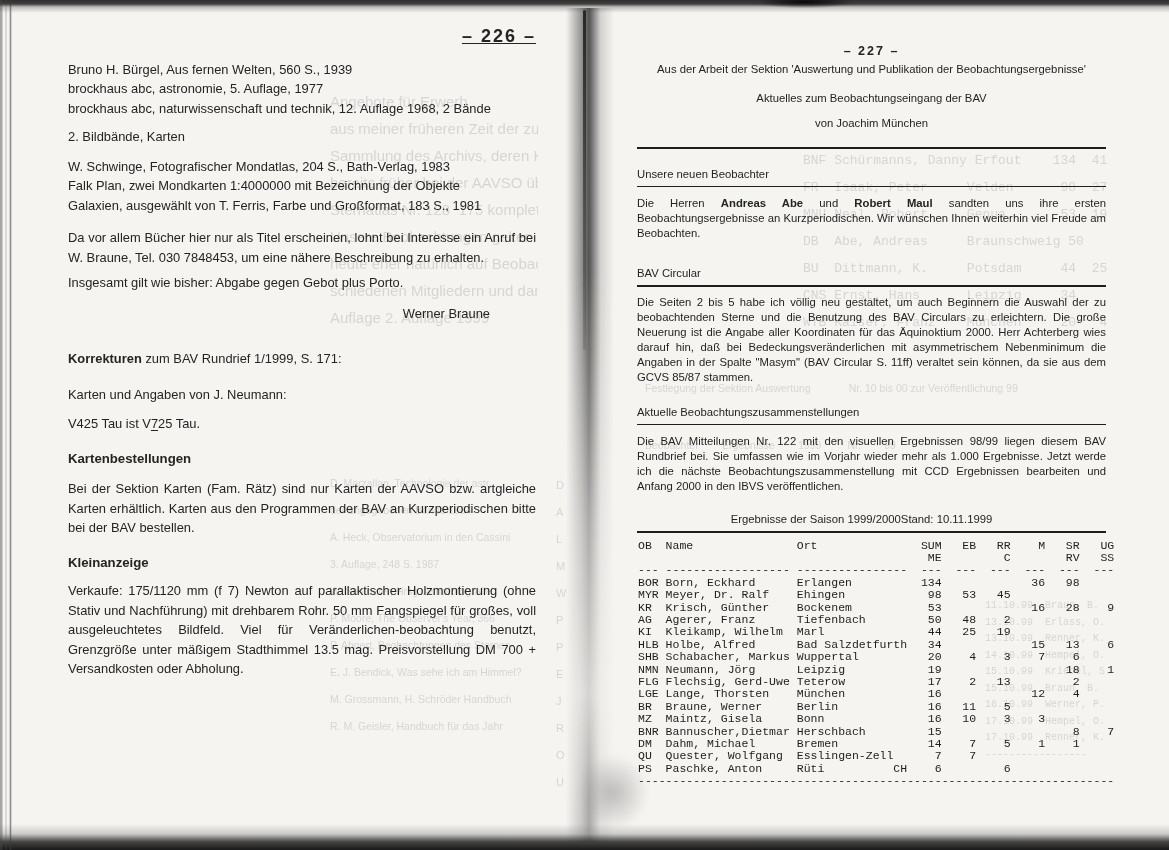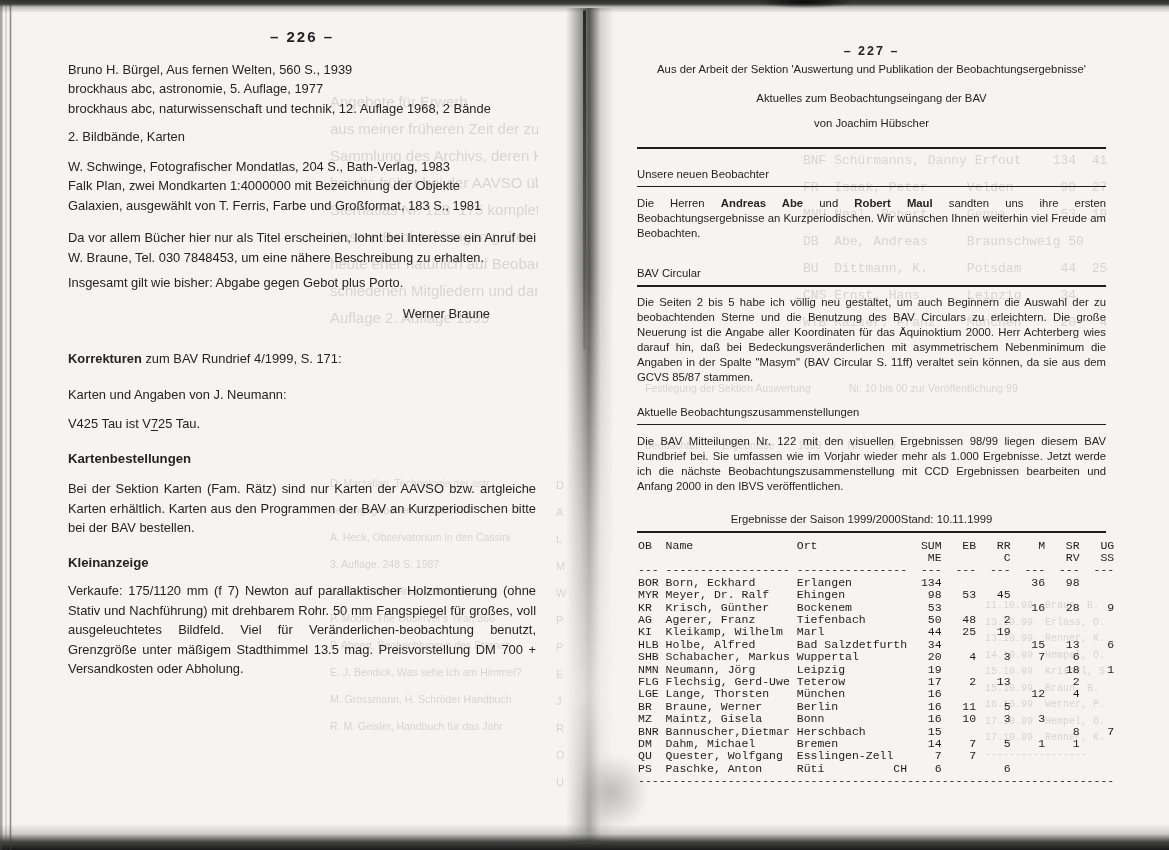--- a/index.html
+++ b/index.html
@@ -2,21 +2,21 @@
 <html><head>
 <meta charset="utf-8">
 <style>
   html,body{margin:0;padding:0;background:#888;}
   .scan{position:relative;width:1169px;height:850px;background:#f5f4f1;overflow:hidden;
         font-family:"Liberation Sans",sans-serif;color:#242424;}
   .page{position:absolute;z-index:2;}
   .page p{margin:0;}
   
   .lp{left:68px;top:27px;width:468px;font-size:12.9px;line-height:19.5px;}
-  .lp .pageno{text-align:center;font-weight:bold;font-size:15px;letter-spacing:2px;}
+  .lp .pageno{text-align:right;font-weight:bold;font-size:18px;letter-spacing:2px;text-decoration:underline;}
   .plain{white-space:pre-line;}
   .just{text-align:justify;}
   .lp .h{font-weight:bold;font-size:13.2px;}
   .sig{text-align:right;padding-right:46px;}
   .ul{text-decoration:underline;text-underline-offset:2px;}
   [data-name="bibliography-list"]{margin-top:13px !important;}
   [data-name="section-heading-bildbaende"]{margin-top:9px !important;}
   [data-name="atlas-list"]{margin-top:10px !important;}
   [data-name="contact-note"]{margin-top:13px !important;}
   [data-name="abgabe-note"]{margin-top:6px !important;}
@@ -147,34 +147,34 @@
     <p class="plain" data-name="bibliography-list">Bruno H. Bürgel, Aus fernen Welten, 560 S., 1939
 brockhaus abc, astronomie, 5. Auflage, 1977
 brockhaus abc, naturwissenschaft und technik, 12. Auflage 1968, 2 Bände</p>
     <p data-name="section-heading-bildbaende">2. Bildbände, Karten</p>
     <p class="plain" data-name="atlas-list">W. Schwinge, Fotografischer Mondatlas, 204 S., Bath-Verlag, 1983
 Falk Plan, zwei Mondkarten 1:4000000 mit Bezeichnung der Objekte
 Galaxien, ausgewählt von T. Ferris, Farbe und Großformat, 183 S., 1981</p>
     <p class="just" data-name="contact-note">Da vor allem Bücher hier nur als Titel erscheinen, lohnt bei Interesse ein Anruf bei W. Braune, Tel. 030 7848453, um eine nähere Beschreibung zu erhalten.</p>
     <p data-name="abgabe-note">Insgesamt gilt wie bisher: Abgabe gegen Gebot plus Porto.</p>
     <p class="sig" data-name="signature-werner-braune">Werner Braune</p>
-    <p data-name="korrekturen-line"><b data-name="korrekturen-bold">Korrekturen</b><span data-name="korrekturen-rest"> zum BAV Rundrief 4/1999, S. 171:</span></p>
+    <p data-name="korrekturen-line"><b data-name="korrekturen-bold">Korrekturen</b><span data-name="korrekturen-rest"> zum BAV Rundrief 1/1999, S. 171:</span></p>
     <p data-name="karten-angaben">Karten und Angaben von J. Neumann:</p>
     <p data-name="v425-correction"><span>V425 Tau ist V</span><span class="ul" data-name="underlined-char">7</span><span>25 Tau.</span></p>
     <p class="h" data-name="heading-kartenbestellungen">Kartenbestellungen</p>
     <p class="just" data-name="kartenbestellungen-text">Bei der Sektion Karten (Fam. Rätz) sind nur Karten der AAVSO bzw. artgleiche Karten erhältlich. Karten aus den Programmen der BAV an Kurzperiodischen bitte bei der BAV bestellen.</p>
     <p class="h" data-name="heading-kleinanzeige">Kleinanzeige</p>
     <p class="just" data-name="kleinanzeige-text">Verkaufe: 175/1120 mm (f 7) Newton auf parallaktischer Holzmontierung (ohne Stativ und Nachführung) mit drehbarem Rohr. 50 mm Fangspiegel für großes, voll ausgeleuchtetes Bildfeld. Viel für Veränderlichen-beobachtung benutzt, Grenzgröße unter mäßigem Stadthimmel 13.5 mag. Preisvorstellung DM 700 + Versandkosten oder Abholung.</p>
   </div>
 
   <div class="page rp" data-name="page-227">
     <div class="pageno" data-name="page-number-right">–  227  –</div>
     <p class="ctr" data-name="title-line-2">Aus der Arbeit der Sektion 'Auswertung und Publikation der Beobachtungsergebnisse'</p>
     <p class="ctr" data-name="title-line-1">Aktuelles zum Beobachtungseingang der BAV</p>
-    <p class="ctr" data-name="byline">von Joachim Hübscher</p>
+    <p class="ctr" data-name="byline">von Joachim München</p>
     <div class="rule" data-name="rule-title"></div>
 
     <p data-name="heading-neue-beobachter">Unsere neuen Beobachter</p>
     <div class="rule" data-name="rule-neue-beobachter"></div>
     <p class="just" data-name="new-observers-text"><span>Die Herren </span><b data-name="observer-name-abe">Andreas Abe</b><span> und </span><b data-name="observer-name-maul">Robert Maul</b><span> sandten uns ihre ersten Beobachtungsergebnisse an Kurzperiodischen. Wir wünschen Ihnen weiterhin viel Freude am Beobachten.</span></p>
 
     <p data-name="heading-bav-circular">BAV Circular</p>
     <div class="rule" data-name="rule-bav-circular"></div>
     <p class="just" data-name="bav-circular-text">Die Seiten 2 bis 5 habe ich völlig neu gestaltet, um auch Beginnern die Auswahl der zu beobachtenden Sterne und die Benutzung des BAV Circulars zu erleichtern. Die große Neuerung ist die Angabe aller Koordinaten für das Äquinoktium 2000. Herr Achterberg wies darauf hin, daß bei Bedeckungsveränderlichen mit asymmetrischem Nebenminimum die Angaben in der Spalte "Masym" (BAV Circular S. 11ff) veraltet sein können, da sie aus dem GCVS 85/87 stammen.</p>
 

